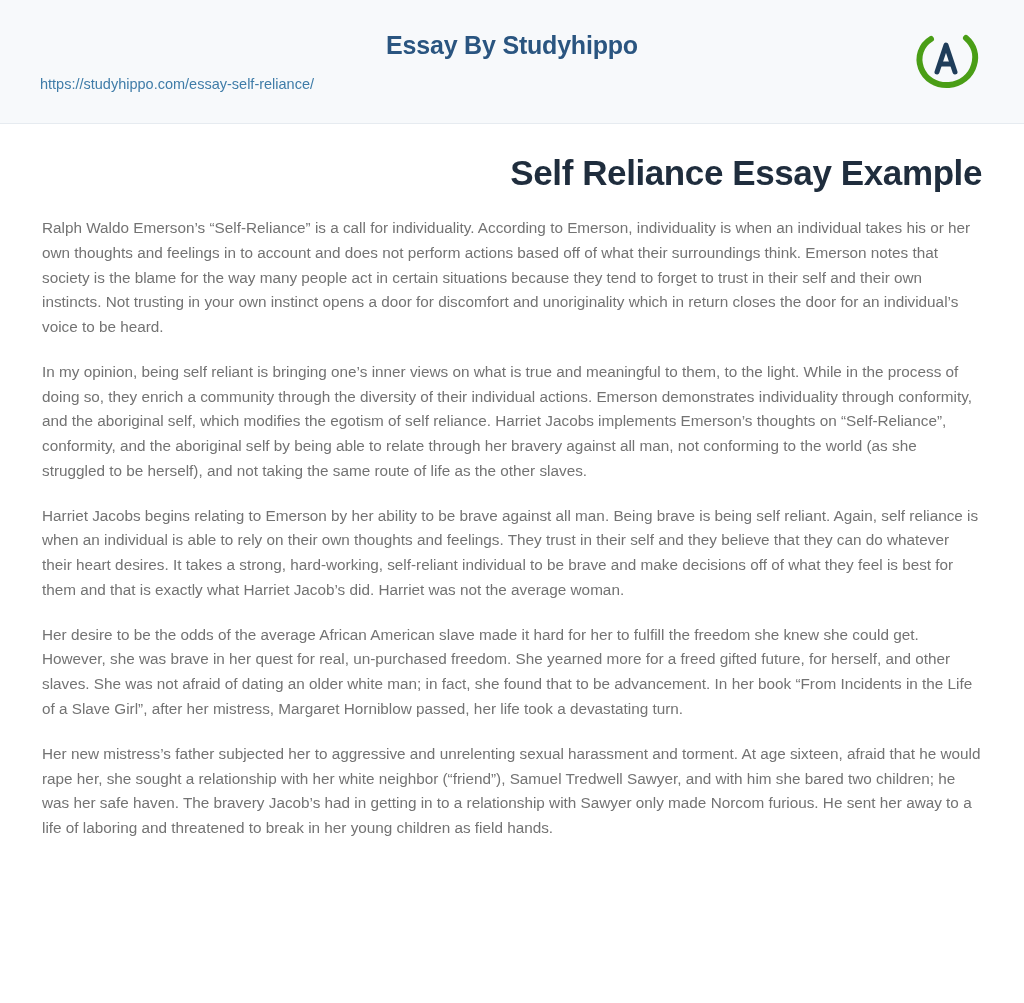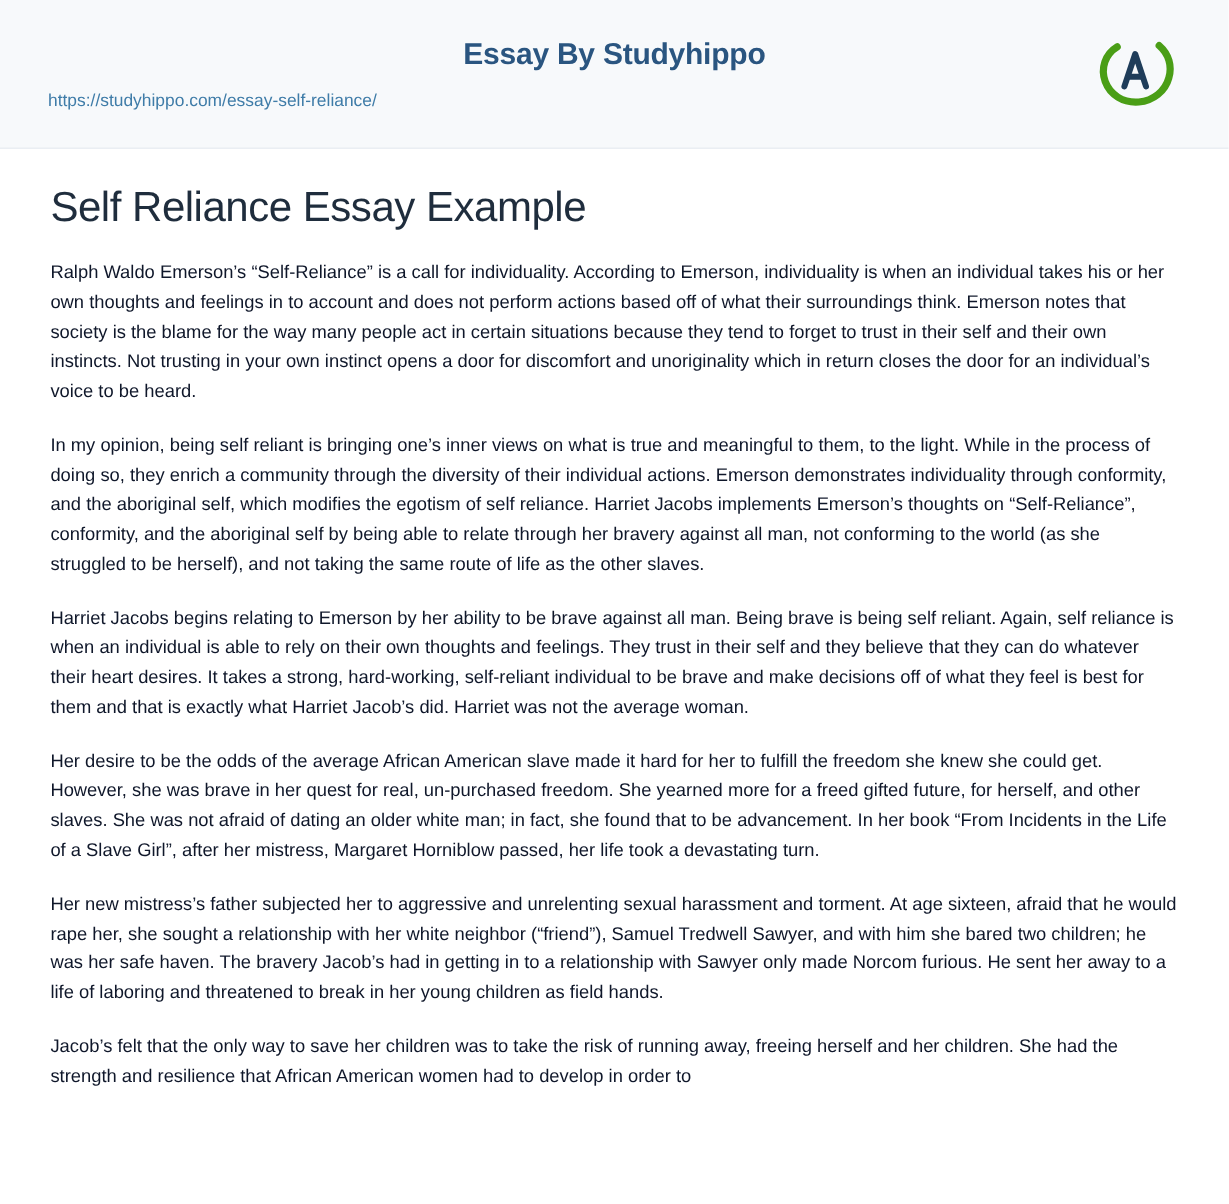--- a/index.html
+++ b/index.html
@@ -54,30 +54,31 @@
     width: 72px;
     height: 72px;
   }
 
   
   .article {
     padding: 28px 42px 40px 42px;
   }
   h1.title {
     font-size: 35px;
-    font-weight: normal;
+    font-weight: bold;
     color: #1f2d3d;
     margin: 0 0 22px 0;
     letter-spacing: -0.4px;
     line-height: 1.2;
+    text-align: right;
   }
   p.para {
     font-size: 15.3px;
     line-height: 1.62;
-    color: #0f172a;
+    color: #737373;
     margin: 0 0 20px 0;
     text-align: left;
   }
   p.para:last-child {
     margin-bottom: 0;
   }
 </style>
 </head>
 <body>
 
@@ -97,16 +98,15 @@
   </div>
 
   <div class="article">
     <h1 class="title">Self Reliance Essay Example</h1>
 
     <p class="para">Ralph Waldo Emerson’s “Self-Reliance” is a call for individuality. According to Emerson, individuality is when an individual takes his or her own thoughts and feelings in to account and does not perform actions based off of what their surroundings think. Emerson notes that society is the blame for the way many people act in certain situations because they tend to forget to trust in their self and their own instincts. Not trusting in your own instinct opens a door for discomfort and unoriginality which in return closes the door for an individual’s voice to be heard.</p>
     <p class="para">In my opinion, being self reliant is bringing one’s inner views on what is true and meaningful to them, to the light. While in the process of doing so, they enrich a community through the diversity of their individual actions. Emerson demonstrates individuality through conformity, and the aboriginal self, which modifies the egotism of self reliance. Harriet Jacobs implements Emerson’s thoughts on “Self-Reliance”, conformity, and the aboriginal self by being able to relate through her bravery against all man, not conforming to the world (as she struggled to be herself), and not taking the same route of life as the other slaves.</p>
     <p class="para">Harriet Jacobs begins relating to Emerson by her ability to be brave against all man. Being brave is being self reliant. Again, self reliance is when an individual is able to rely on their own thoughts and feelings. They trust in their self and they believe that they can do whatever their heart desires. It takes a strong, hard-working, self-reliant individual to be brave and make decisions off of what they feel is best for them and that is exactly what Harriet Jacob’s did. Harriet was not the average woman.</p>
     <p class="para">Her desire to be the odds of the average African American slave made it hard for her to fulfill the freedom she knew she could get. However, she was brave in her quest for real, un-purchased freedom. She yearned more for a freed gifted future, for herself, and other slaves. She was not afraid of dating an older white man; in fact, she found that to be advancement. In her book “From Incidents in the Life of a Slave Girl”, after her mistress, Margaret Horniblow passed, her life took a devastating turn.</p>
     <p class="para">Her new mistress’s father subjected her to aggressive and unrelenting sexual harassment and torment. At age sixteen, afraid that he would rape her, she sought a relationship with her white neighbor (“friend”), Samuel Tredwell Sawyer, and with him she bared two children; he was her safe haven. The bravery Jacob’s had in getting in to a relationship with Sawyer only made Norcom furious. He sent her away to a life of laboring and threatened to break in her young children as field hands.</p>
-    <p class="para">Jacob’s felt that the only way to save her children was to take the risk of running away, freeing herself and her children. She had the strength and resilience that African American women had to develop in order to</p>
   </div>
 
 </div>
 
 </body></html>

